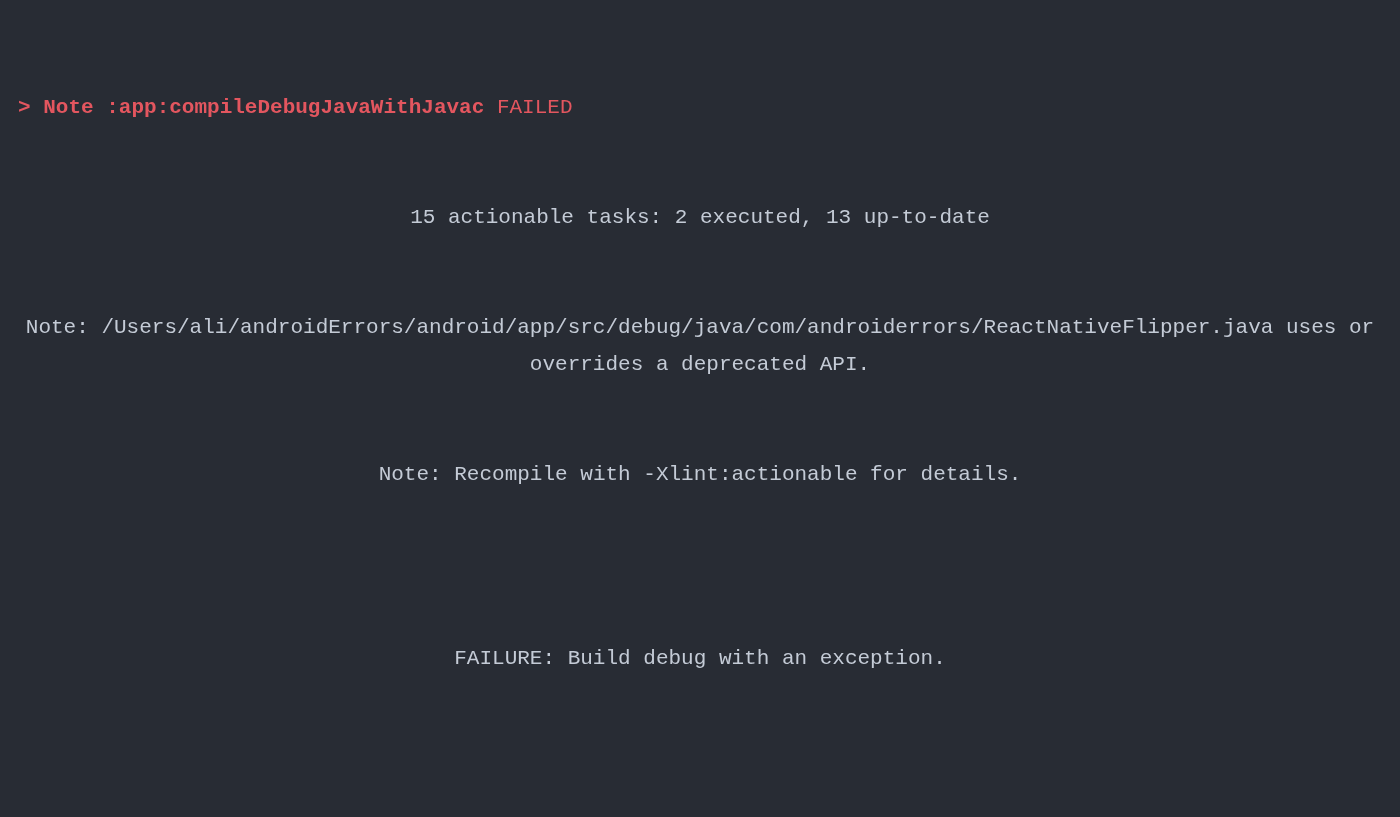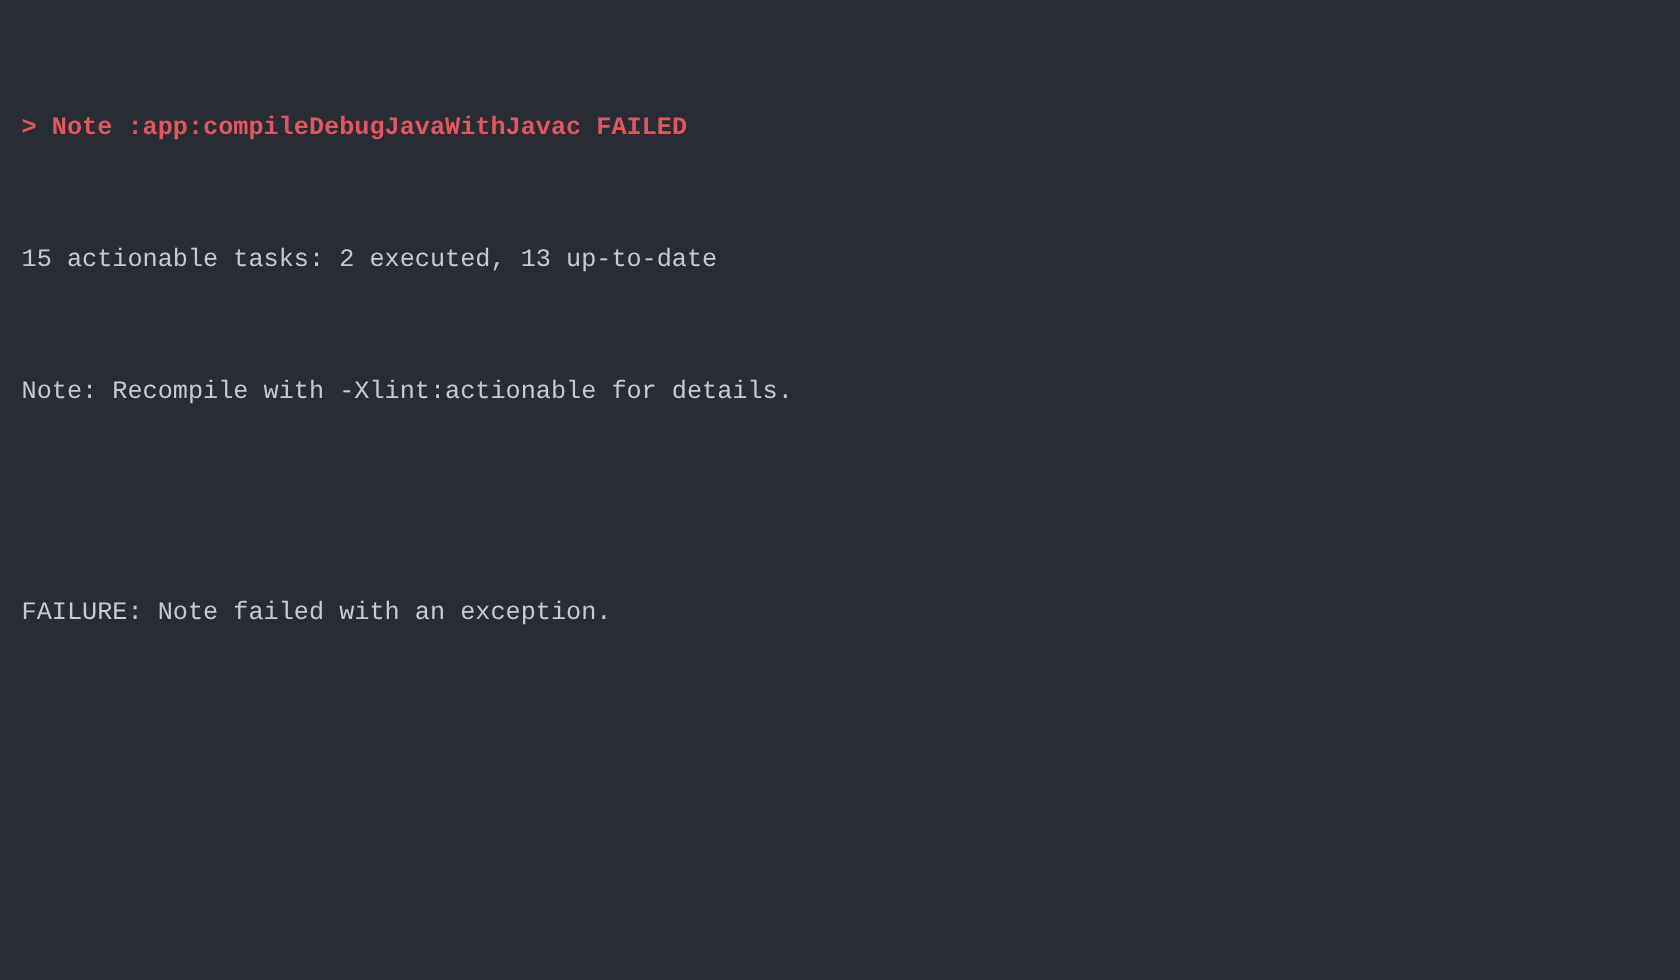--- a/index.html
+++ b/index.html
@@ -28,35 +28,37 @@
     .prompt-char {
       color: #e3565f;
       font-weight: bold;
     }
     .task-label {
       color: #e3565f;
       font-weight: bold;
     }
     .failed-label {
       color: #e3565f;
-      font-weight: bold;
+      font-weight: normal;
     }
     .plain {
       color: #c4cbd6;
+      text-align: center;
     }
   </style>
 </head>
 <body>
 
 <div class="terminal">
   <span class="line"><span class="prompt-char">&gt;</span> <span class="task-label">Note :app:compileDebugJavaWithJavac</span> <span class="failed-label">FAILED</span></span>
   <span class="line plain">15 actionable tasks: 2 executed, 13 up-to-date</span>
+  <span class="line plain">Note: /Users/ali/androidErrors/android/app/src/debug/java/com/androiderrors/ReactNativeFlipper.java uses or overrides a deprecated API.</span>
   <span class="line plain">Note: Recompile with -Xlint:actionable for details.</span>
   <span class="line plain"></span>
-  <span class="line plain">FAILURE: Note failed with an exception.</span>
+  <span class="line plain">FAILURE: Build debug with an exception.</span>
   <span class="line plain"></span>
   
   
   
   <span class="line plain"></span>
   
   
   <span class="line plain"></span>
   
 </div>

